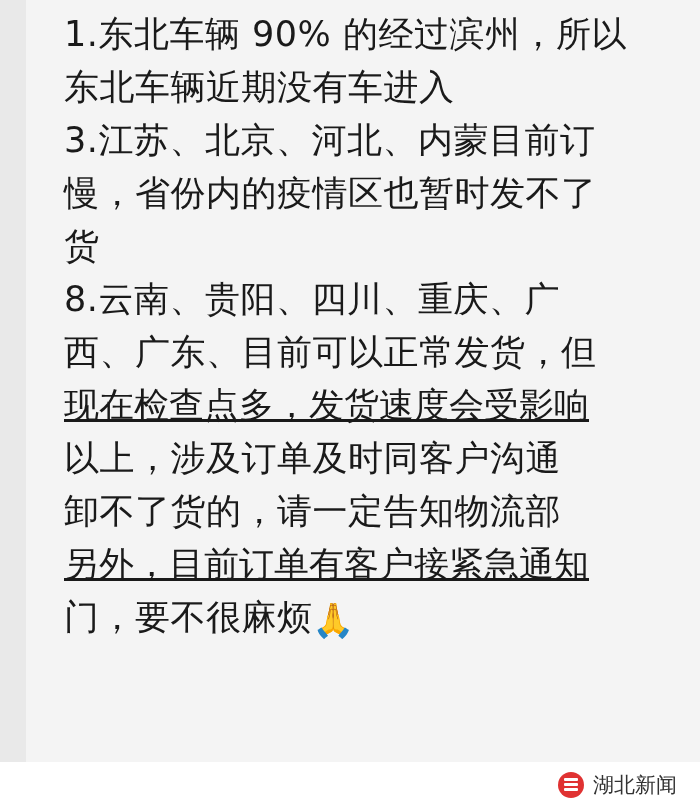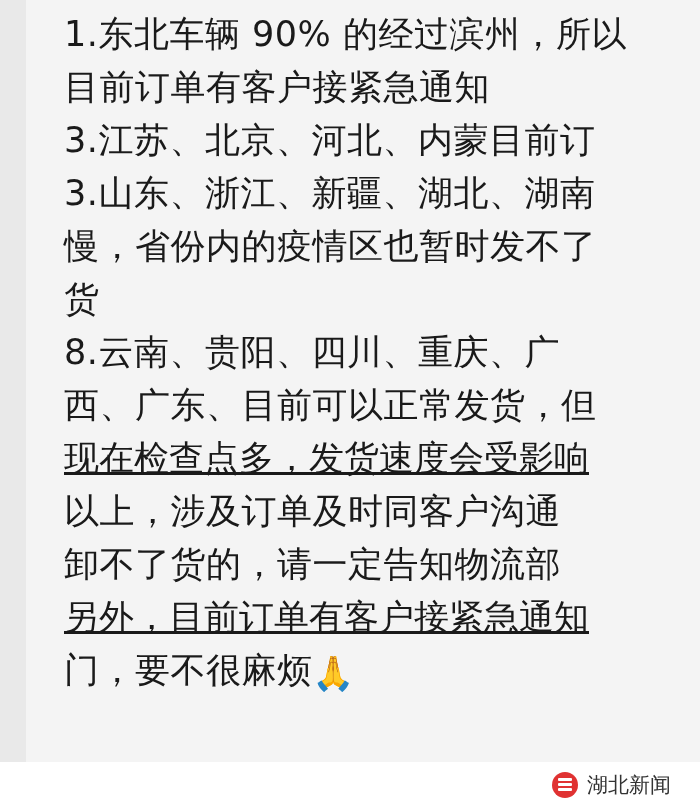--- a/index.html
+++ b/index.html
@@ -58,21 +58,21 @@
   .footer {
     position: absolute;
     left: 0;
     bottom: 0;
     width: 700px;
     height: 45px;
     background: #ffffff;
     display: flex;
     align-items: center;
     justify-content: flex-end;
-    padding-right: 29px;
+    padding-right: 23px;
     box-sizing: border-box;
   }
   .brand {
     display: flex;
     align-items: center;
     gap: 9px;
   }
   .brand-logo {
     display: inline-block;
     width: 26px;
@@ -100,23 +100,22 @@
 </style>
 </head>
 <body>
 
 <div class="screen">
 
   <div class="left-strip"></div>
 
   <div class="note">
     <div class="line">1.东北车辆 90% 的经过滨州，所以</div>
-    <div class="line">目前订单有客户接紧急通知</div>
+    <div class="line">东北车辆近期没有车进入</div>
     <div class="line">3.江苏、北京、河北、内蒙目前订</div>
-    <div class="line">3.山东、浙江、新疆、湖北、湖南</div>
     <div class="line">慢，省份内的疫情区也暂时发不了</div>
     <div class="line">货</div>
     <div class="line">8.云南、贵阳、四川、重庆、广</div>
     <div class="line">西、广东、目前可以正常发货，但</div>
     <div class="line tight">现在检查点多，发货速度会受影响</div>
     <div class="line">以上，涉及订单及时同客户沟通</div>
     <div class="line">卸不了货的，请一定告知物流部</div>
     <div class="line tight">另外，目前订单有客户接紧急通知</div>
     <div class="line"><span>门，要不很麻烦</span><span class="emoji">🙏</span></div>
   </div>

